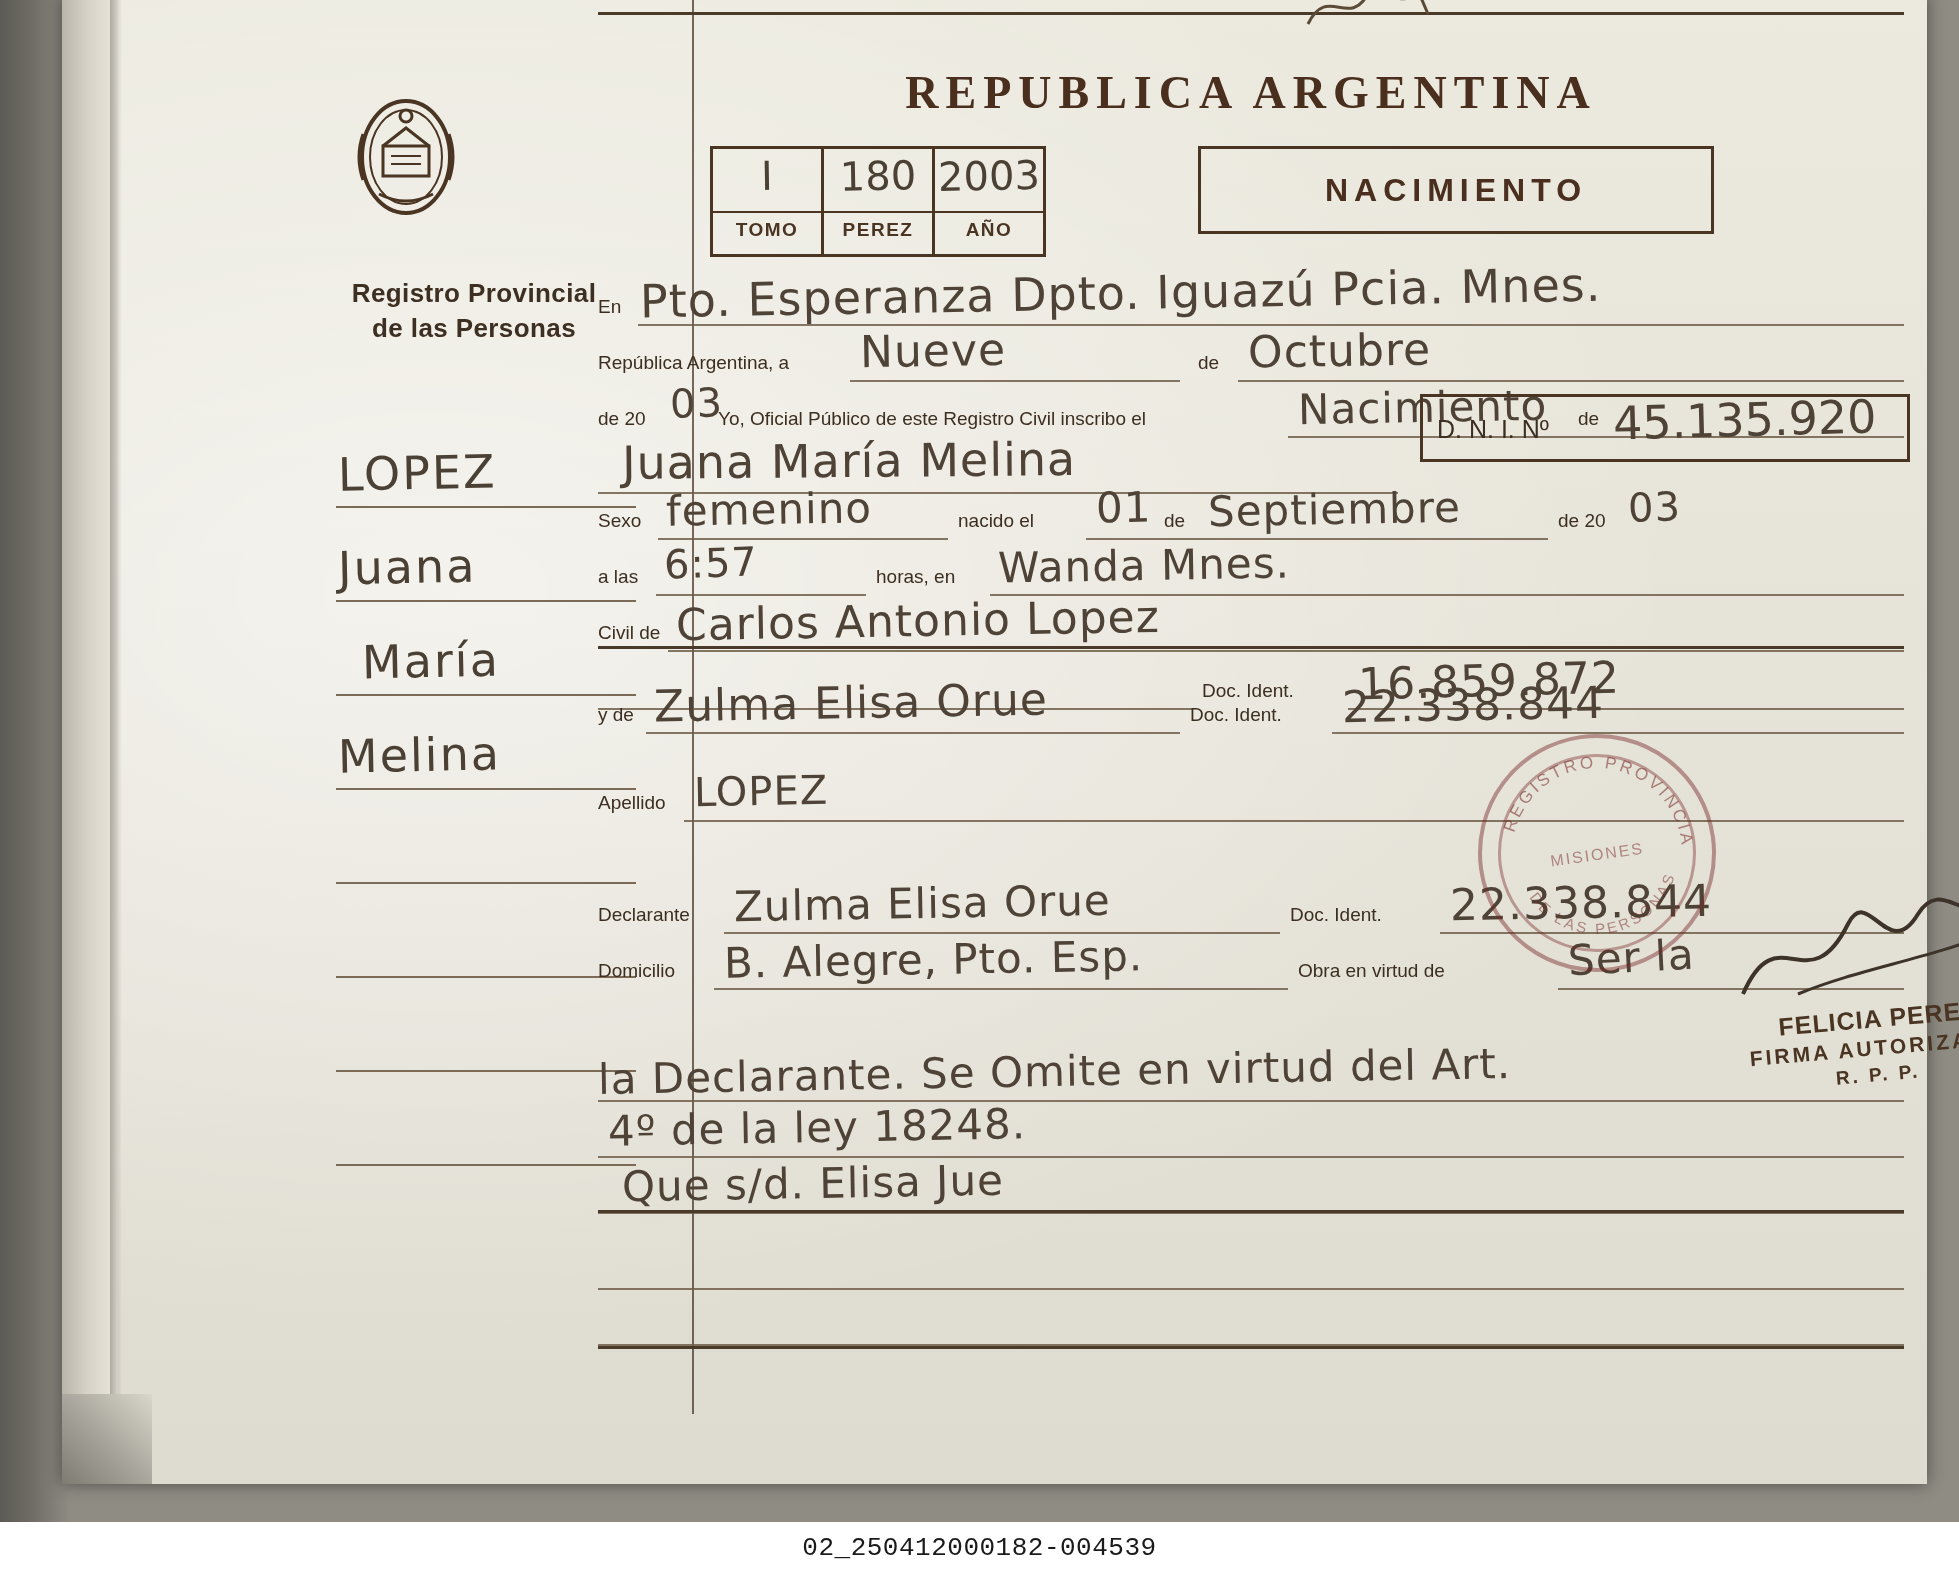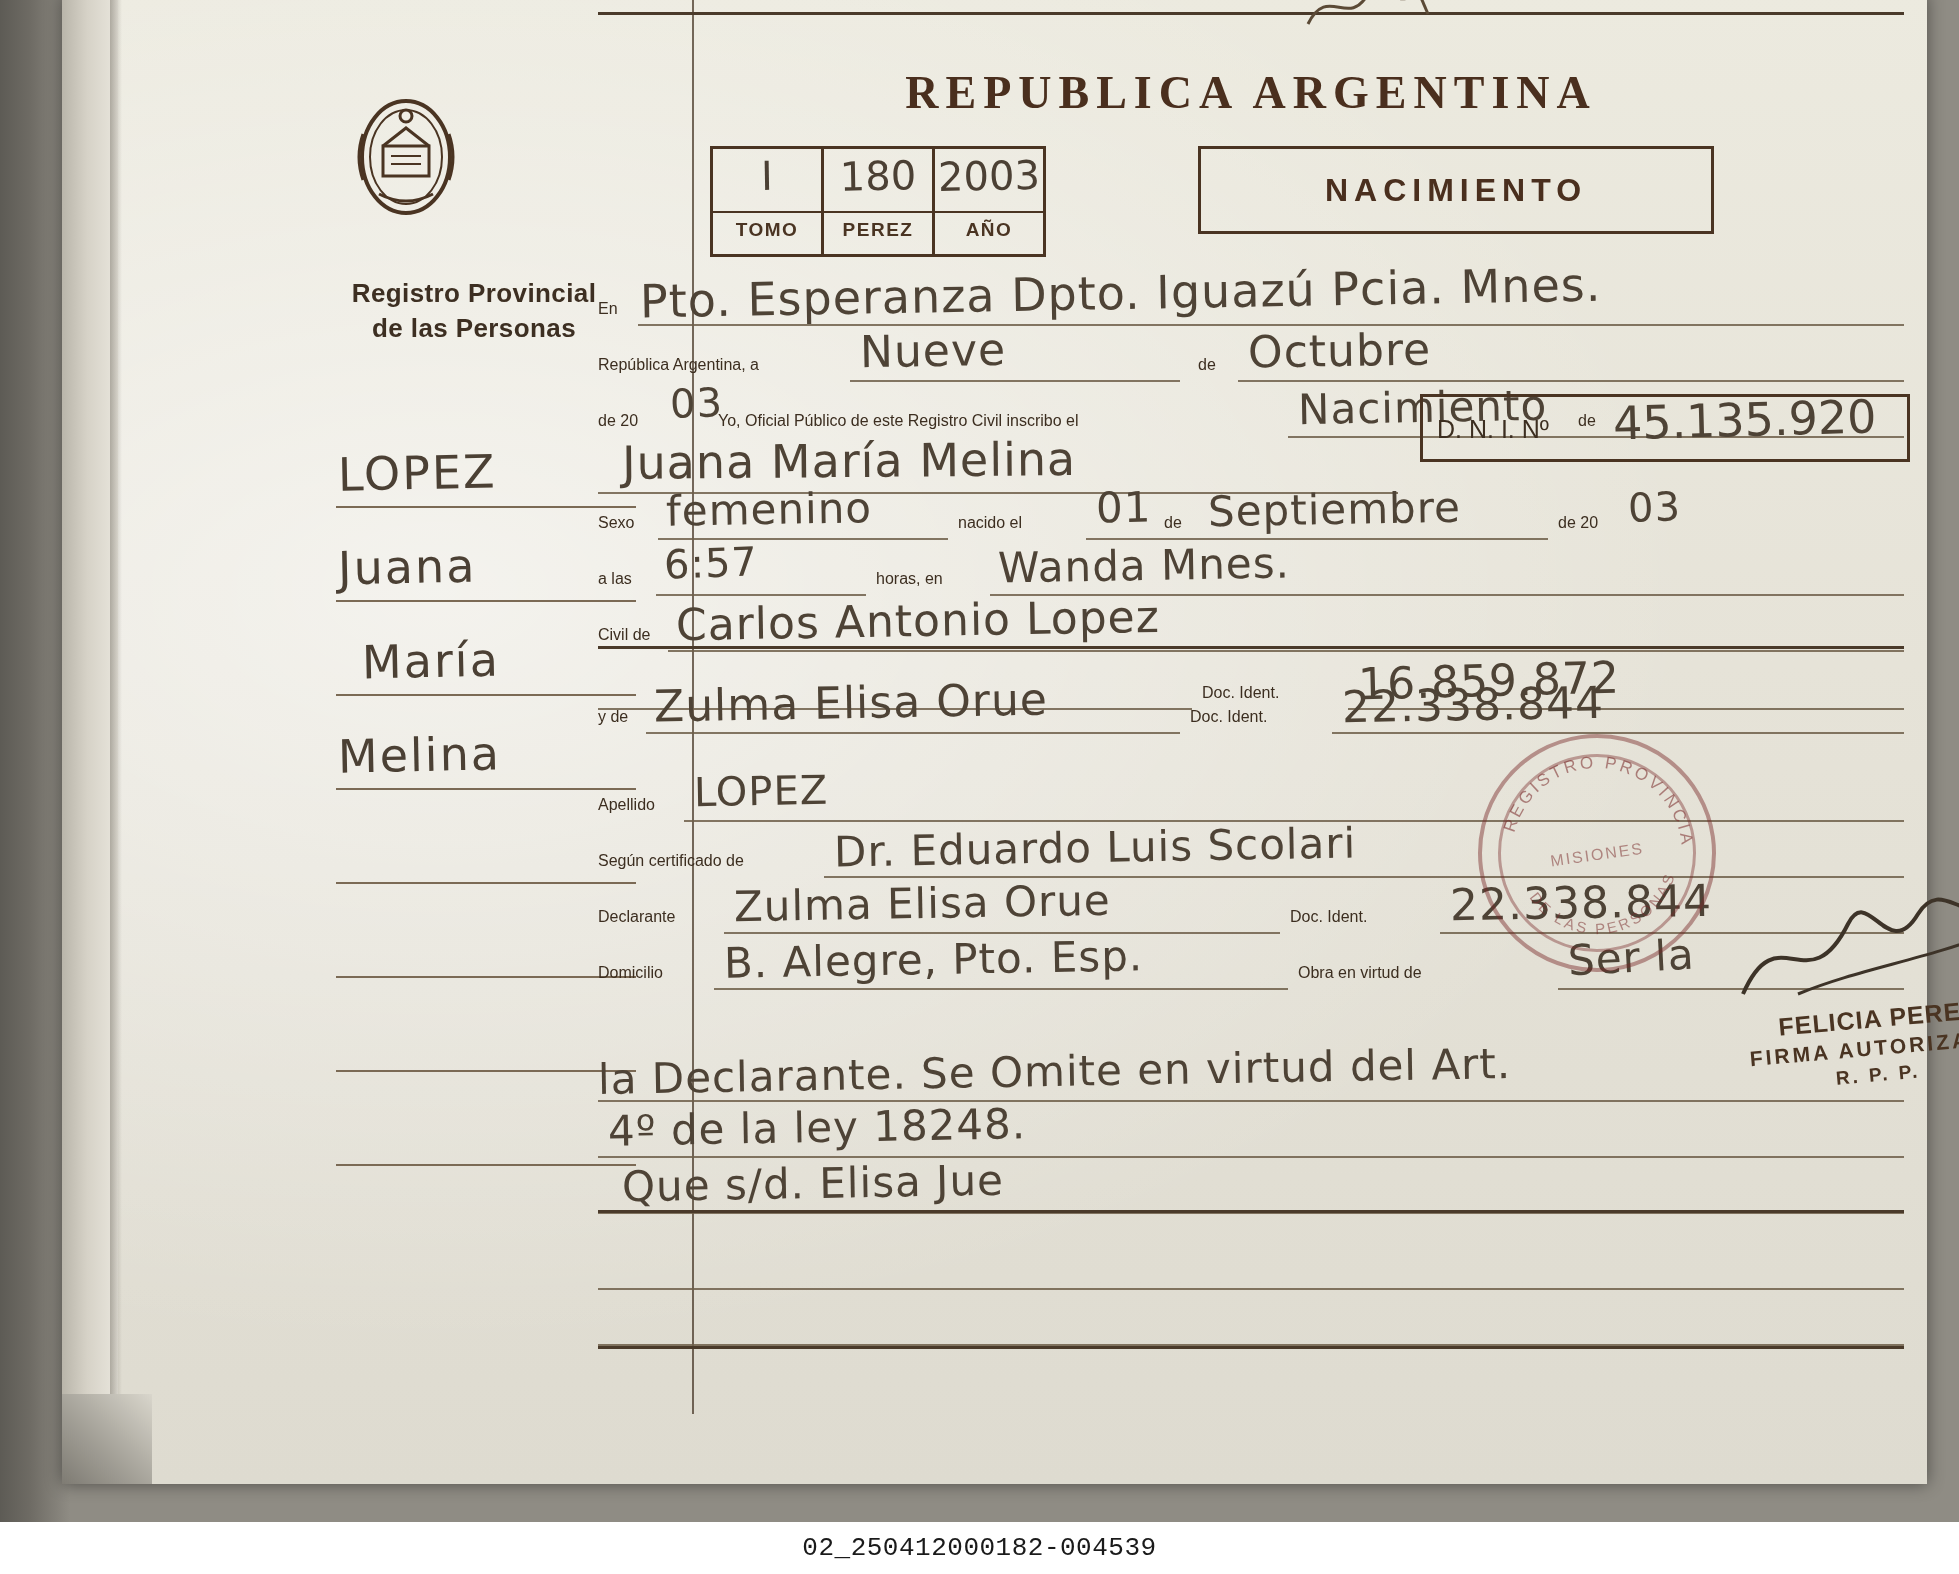--- a/index.html
+++ b/index.html
@@ -234,21 +234,21 @@
     left: 0;
     bottom: 0;
     width: 100%;
     height: 2px;
     background: #6f5f4a;
     opacity: 0.85;
   }
   .lbl {
     position: absolute;
     bottom: 8px;
-    font-size: 16px;
+    font-size: 19px;
     color: #3c2e20;
     white-space: nowrap;
   }
   .hw {
     position: absolute;
     font-family: "DejaVu Sans", sans-serif;
     color: #4e4336;
     white-space: nowrap;
     letter-spacing: 1px;
   }
@@ -551,25 +551,20 @@
         <span class="line" style="left:48px; width:534px"></span>
         <span class="line" style="left:734px; width:572px"></span>
       </div>
 
       <div class="row" style="top:772px">
         <span class="lbl" style="left:0px">Apellido</span>
         <span class="hw" style="left:96px; bottom:8px; font-size:40px; transform:rotate(-1deg)">LOPEZ</span>
         <span class="line" style="left:86px; width:1220px"></span>
       </div>
 
-      <div class="row" style="top:828px">
-        <span class="lbl" style="left:0px">Según certificado de</span>
-        <span class="hw" style="left:236px; bottom:6px; font-size:42px; transform:rotate(-1deg)">Dr. Eduardo Luis Scolari</span>
-        <span class="line" style="left:226px; width:1080px"></span>
-      </div>
 
       <div class="row" style="top:884px">
         <span class="lbl" style="left:0px">Declarante</span>
         <span class="hw" style="left:136px; bottom:6px; font-size:42px; transform:rotate(-1deg)">Zulma Elisa Orue</span>
         <span class="lbl" style="left:692px">Doc. Ident.</span>
         <span class="hw" style="left:852px; bottom:6px; font-size:44px; transform:rotate(-1deg)">22.338.844</span>
         <span class="line" style="left:126px; width:556px"></span>
         <span class="line" style="left:842px; width:464px"></span>
       </div>
 

